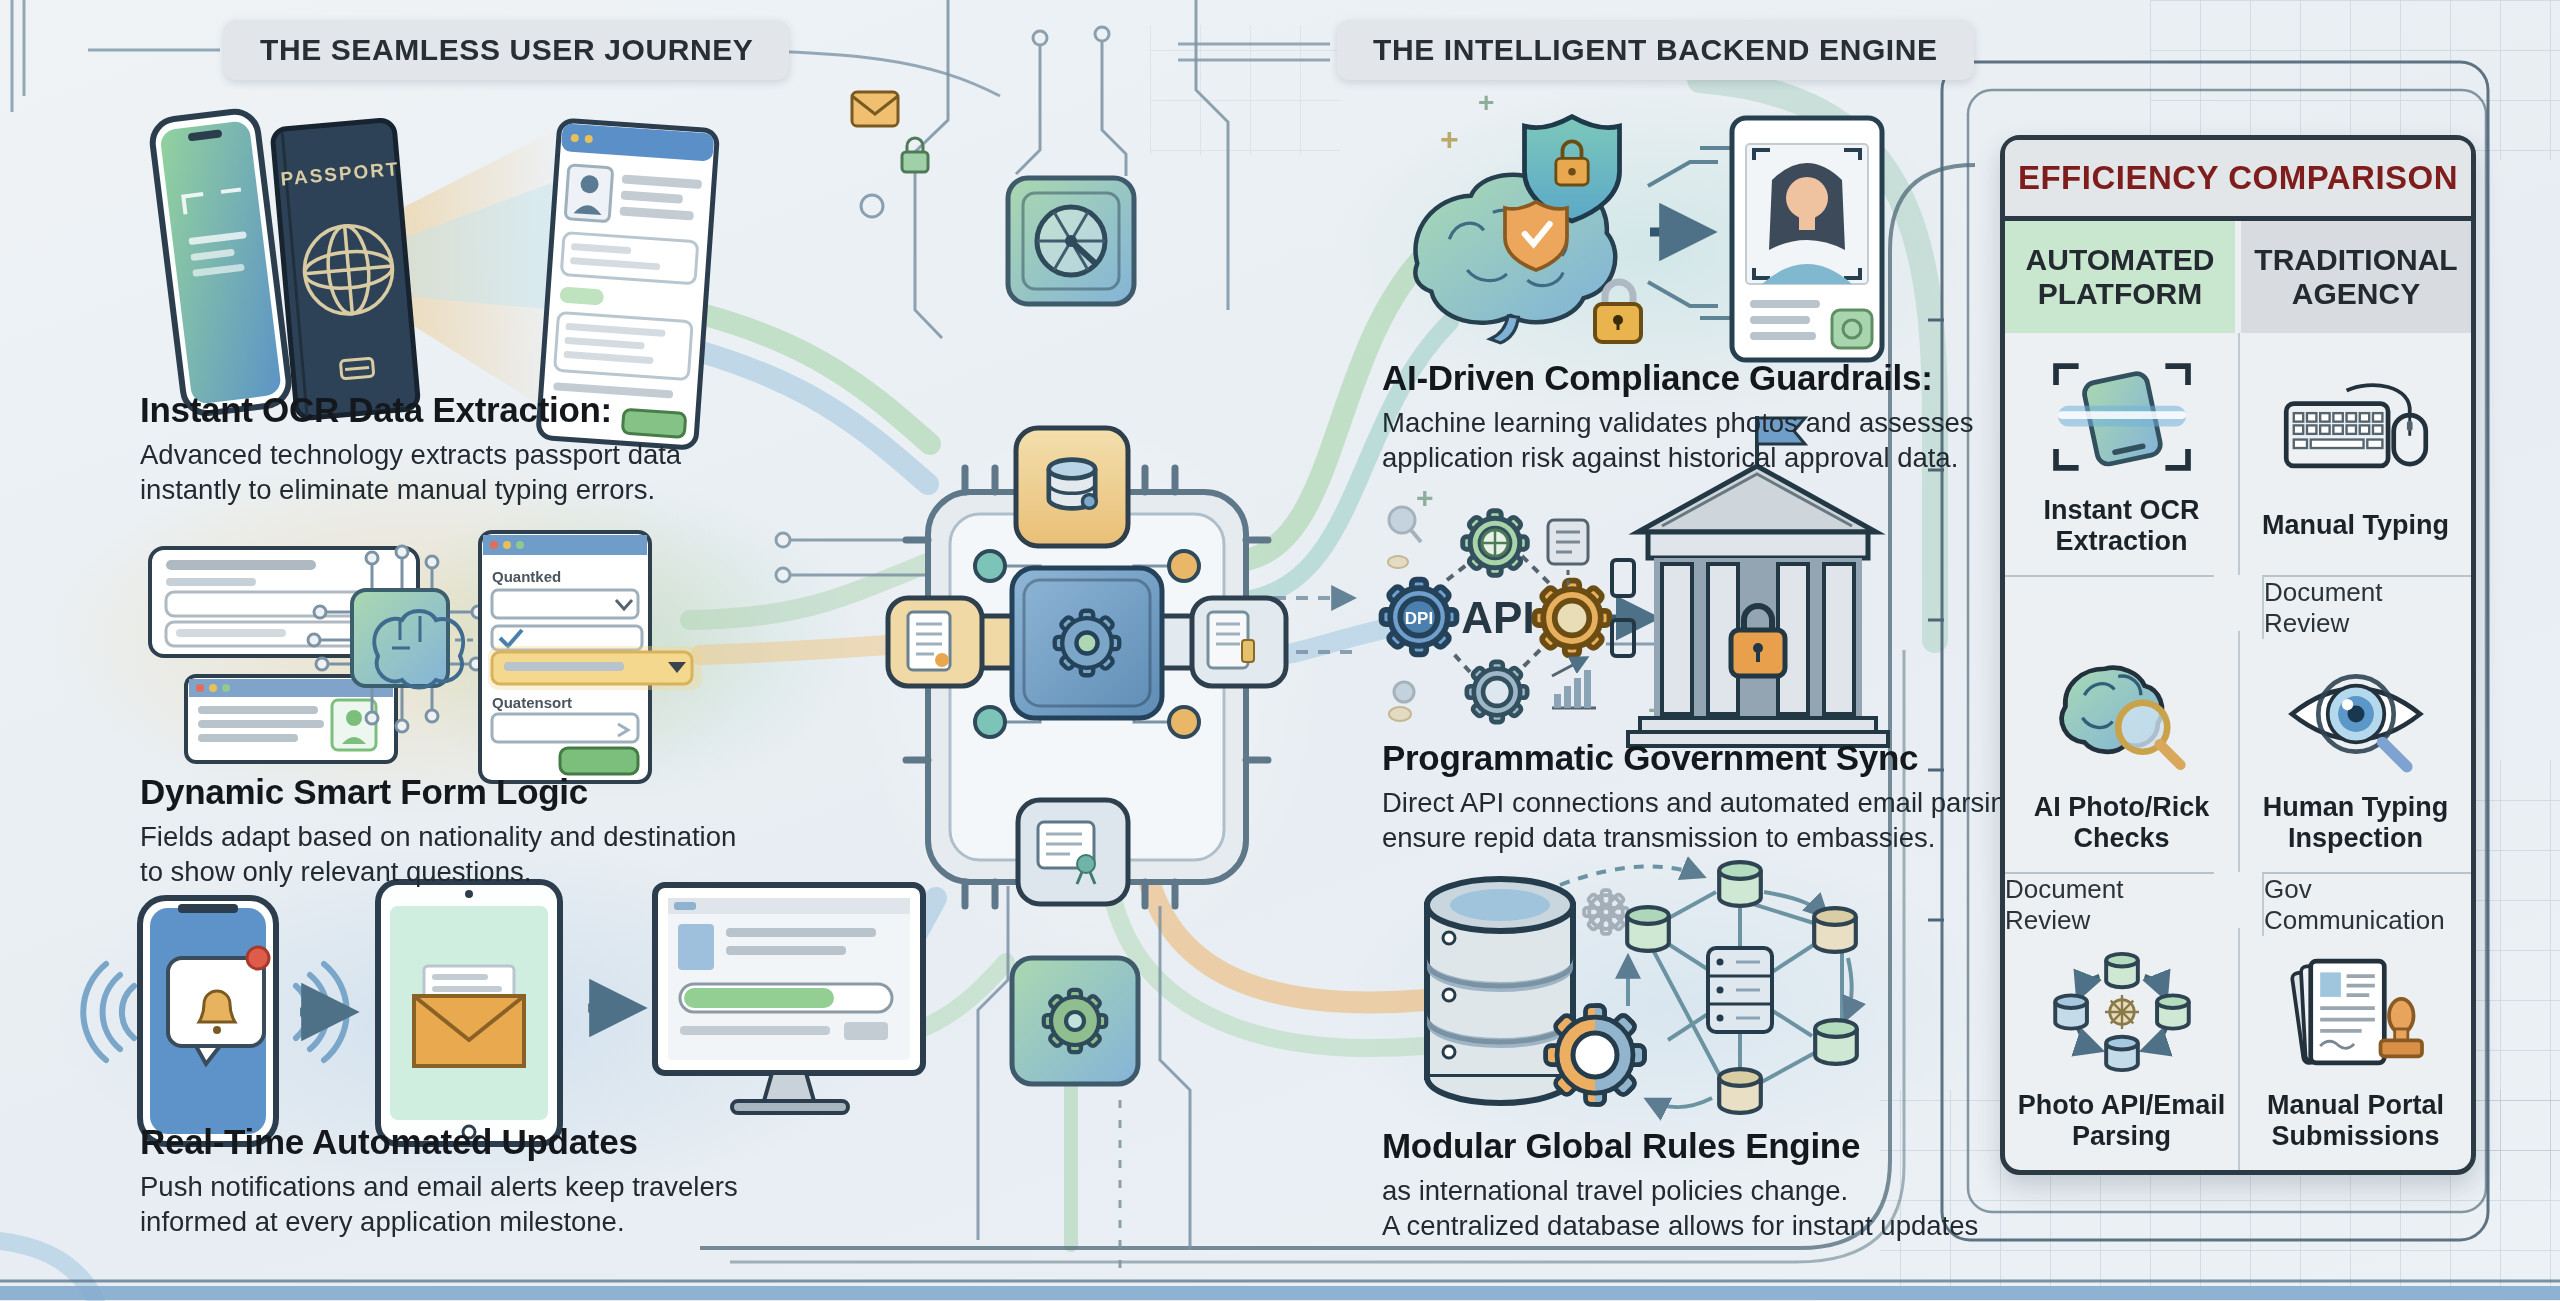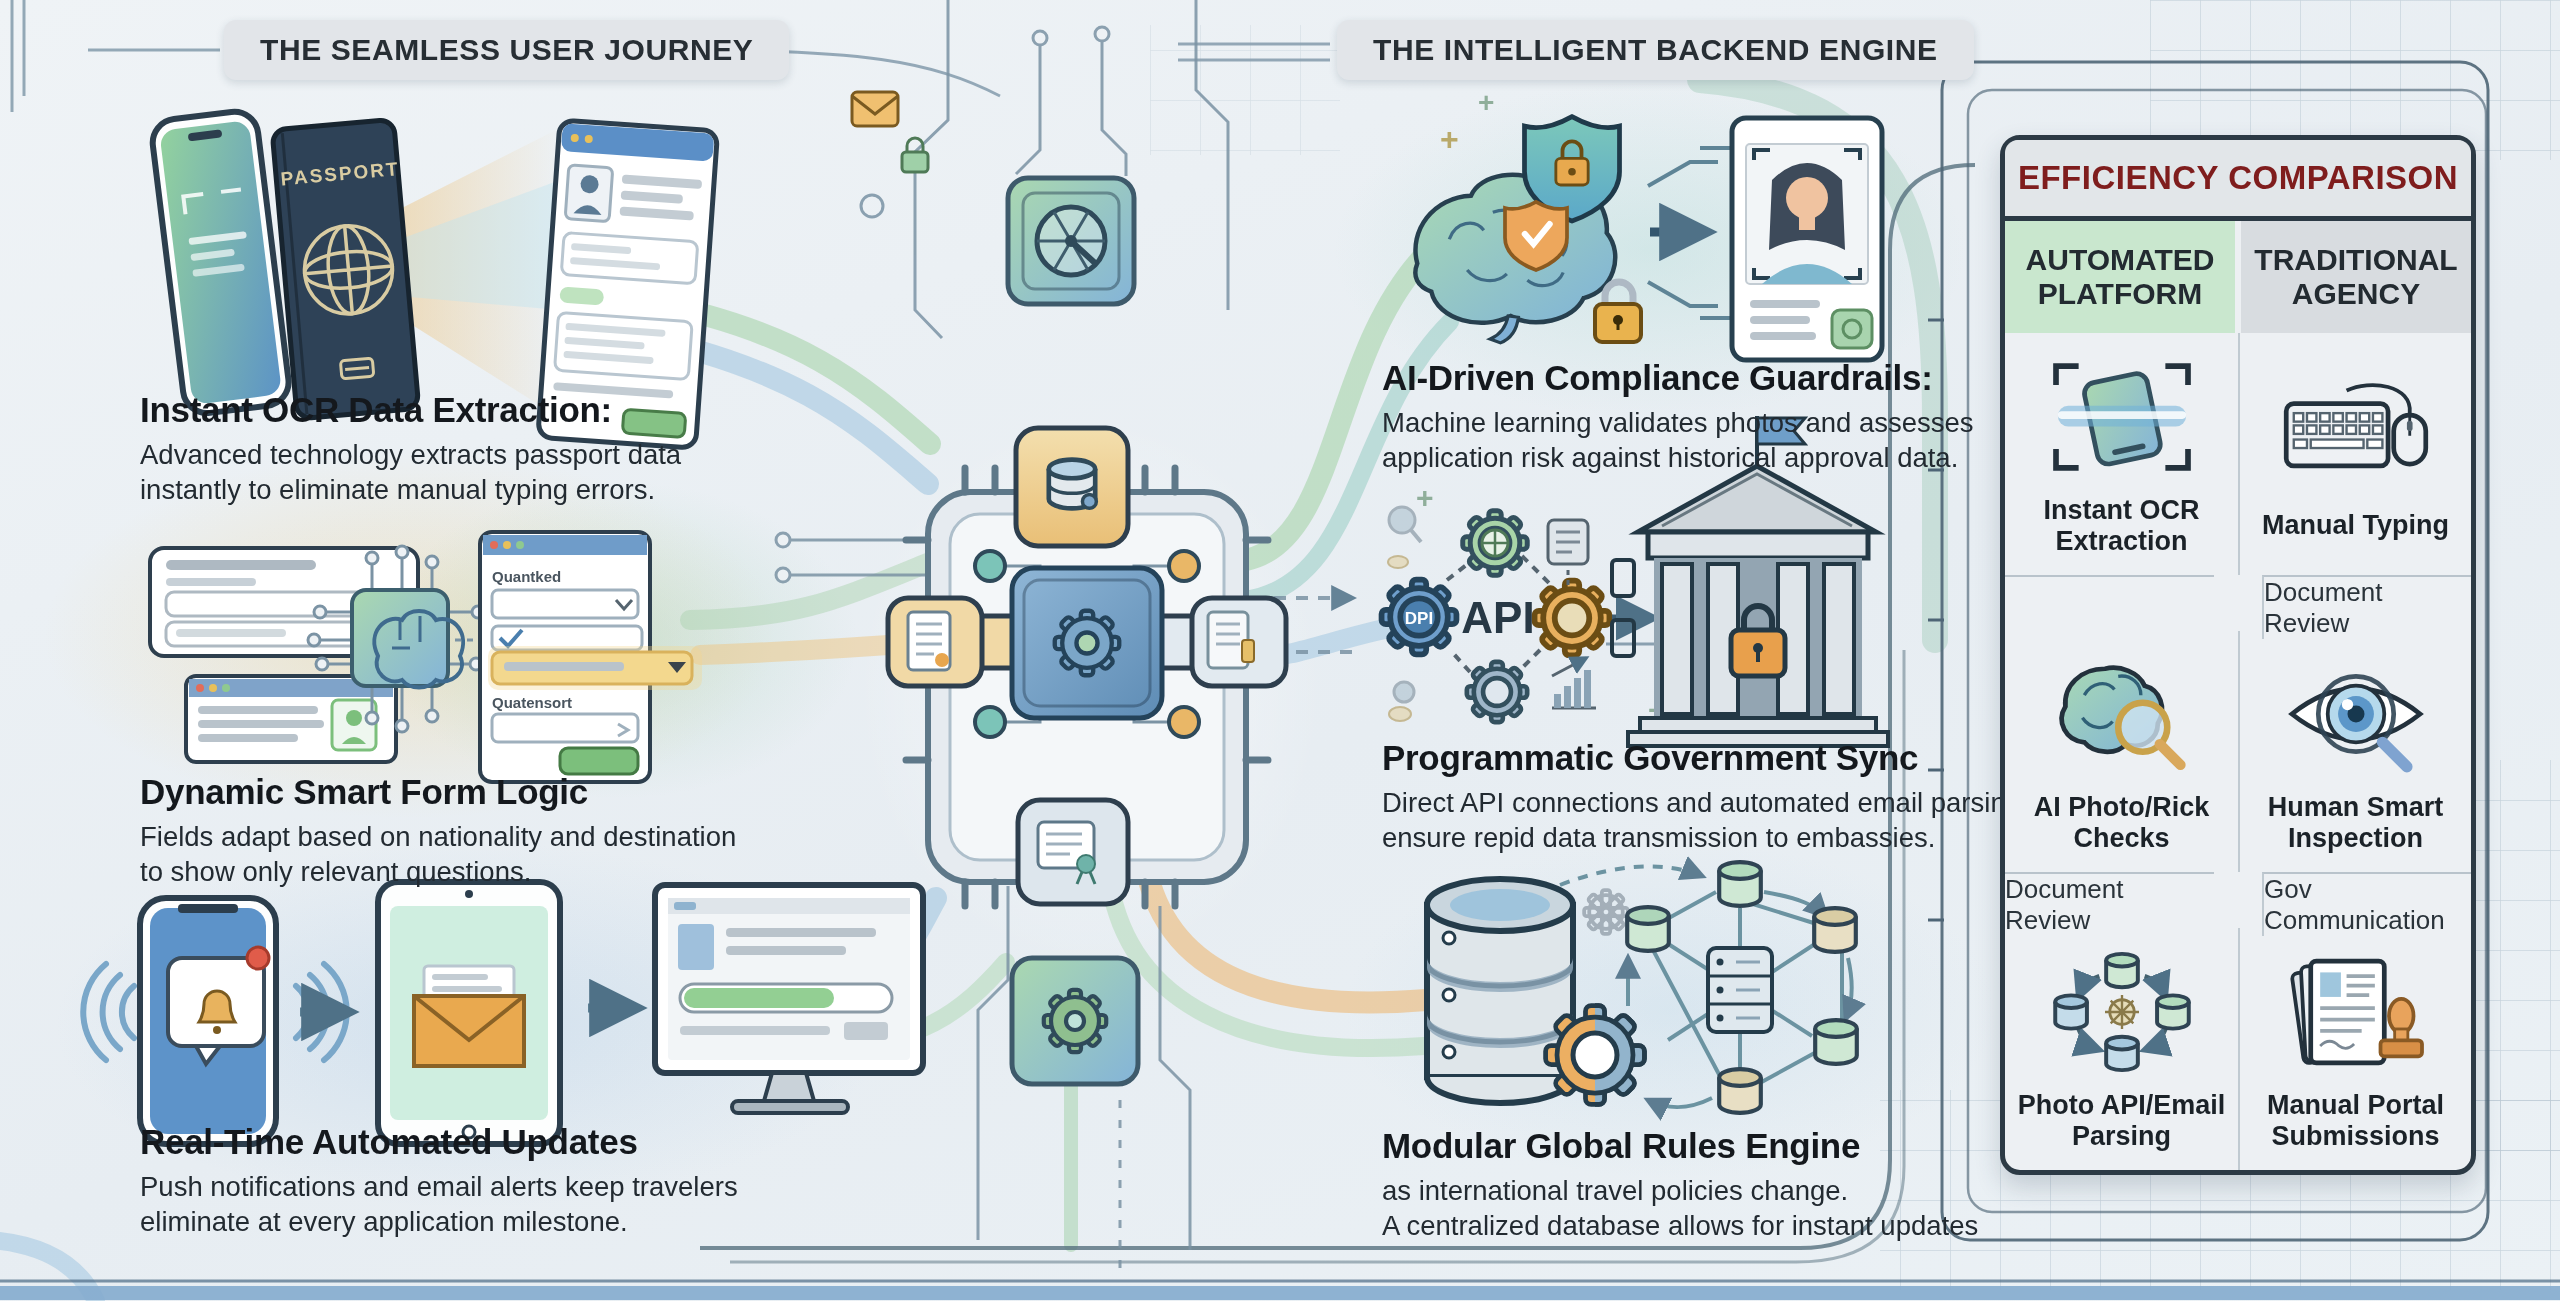--- a/index.html
+++ b/index.html
@@ -654,21 +654,21 @@
     <div class="d">instantly to eliminate manual typing errors.</div>
   </div>
   <div class="feature" style="left:140px;top:772px;">
     <div class="h">Dynamic Smart Form Logic</div>
     <div class="d">Fields adapt based on nationality and destination</div>
     <div class="d">to show only relevant questions.</div>
   </div>
   <div class="feature" style="left:140px;top:1122px;">
     <div class="h">Real-Time Automated Updates</div>
     <div class="d">Push notifications and email alerts keep travelers</div>
-    <div class="d">eliminate at every application milestone.</div>
+    <div class="d">informed at every application milestone.</div>
   </div>
 
   <div class="feature" style="left:1382px;top:358px;">
     <div class="h">AI-Driven Compliance Guardrails:</div>
     <div class="d">Machine learning validates photos and assesses</div>
     <div class="d">application risk against historical approval data.</div>
   </div>
   <div class="feature" style="left:1382px;top:738px;">
     <div class="h">Programmatic Government Sync</div>
     <div class="d">Direct API connections and automated email parsing</div>
@@ -750,21 +750,21 @@
         <div class="cell r">
           <svg class="cicon" width="160" height="132" viewBox="0 0 160 140">
             <path d="M12 70 Q80 16 148 70 Q80 124 12 70 Z" fill="#ffffff" stroke="#23313c" stroke-width="5"></path>
             <circle cx="80" cy="70" r="30" fill="#b5d9ec" stroke="#23313c" stroke-width="4"></circle>
             <circle cx="80" cy="70" r="19" fill="#5c97c9"></circle>
             <circle cx="80" cy="70" r="9" fill="#17384f"></circle>
             <circle cx="71" cy="60" r="6" fill="#ffffff"></circle>
             <circle cx="80" cy="70" r="40" fill="none" stroke="#2f4453" stroke-width="5" opacity=".9"></circle>
             <path d="M108 100 L134 126" stroke="#7fa3d0" stroke-width="12" stroke-linecap="round"></path>
           </svg>
-          <div class="clabel">Human Smart Inspection</div>
+          <div class="clabel">Human Typing Inspection</div>
         </div>
       </div>
 
       <div class="p-cat">
         <div class="catcell">Document Review</div>
         <div class="catcell r">Gov Communication</div>
       </div>
 
       <div class="p-row">
         <div class="cell">

